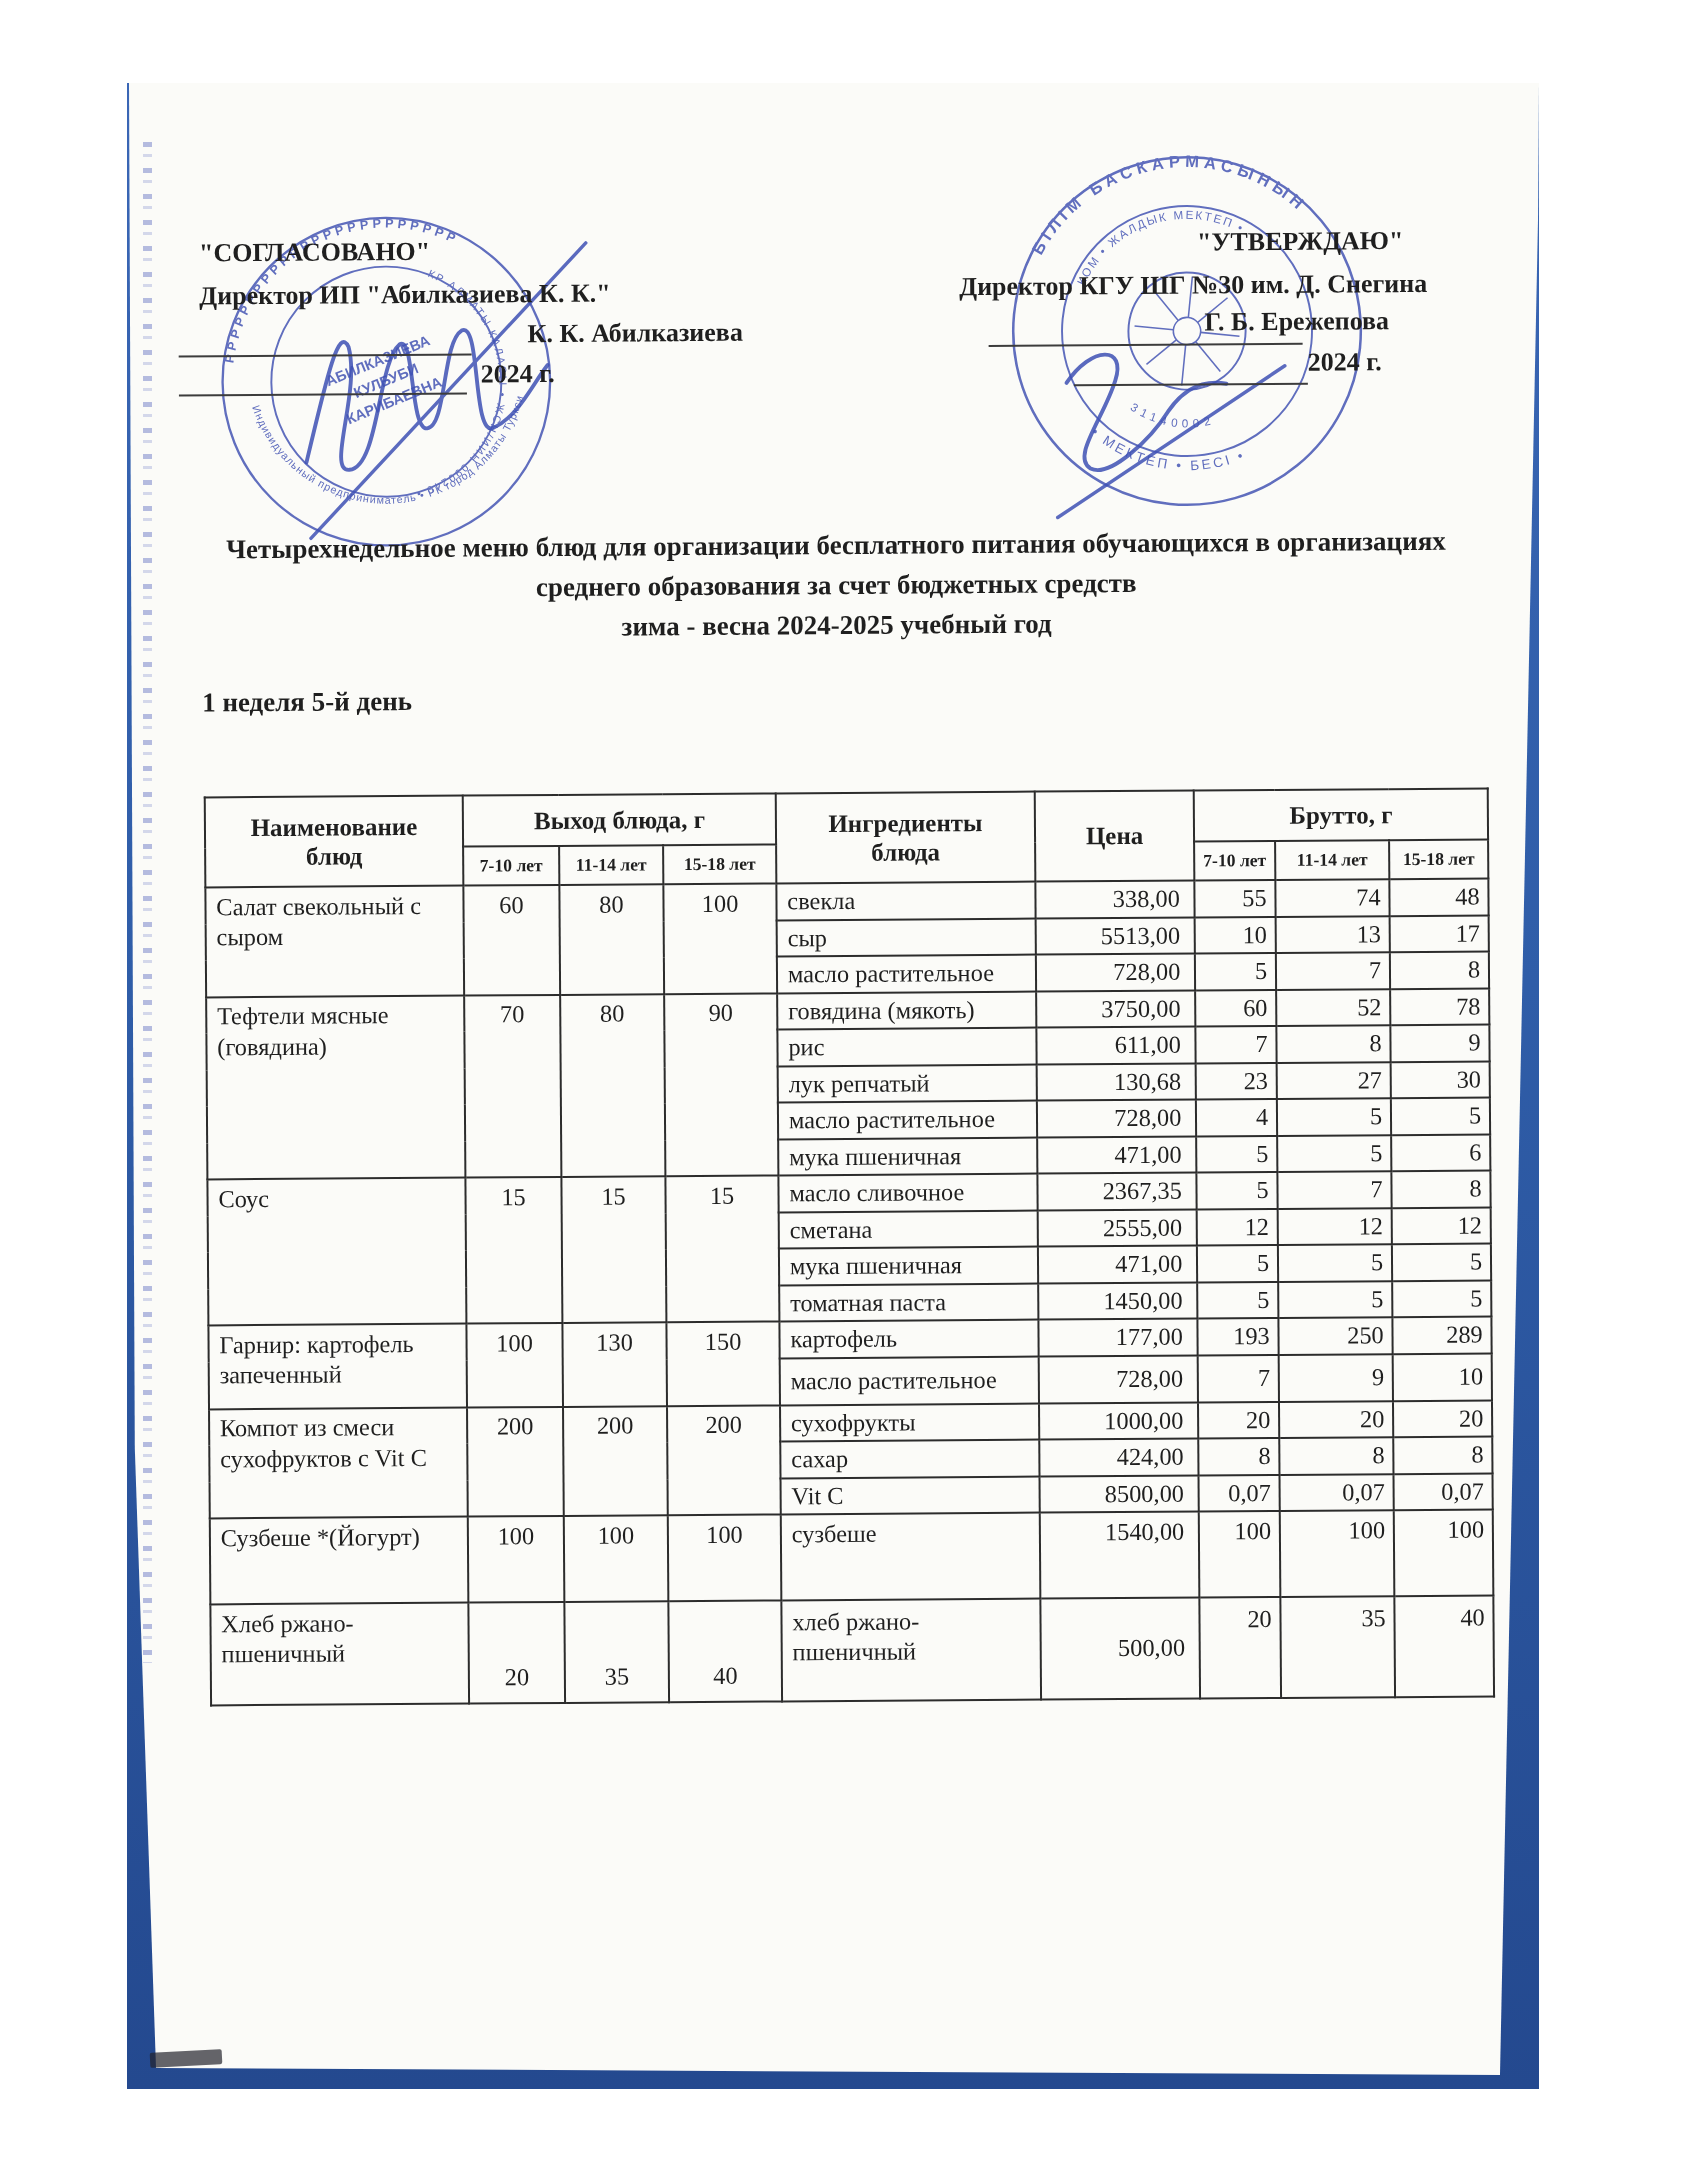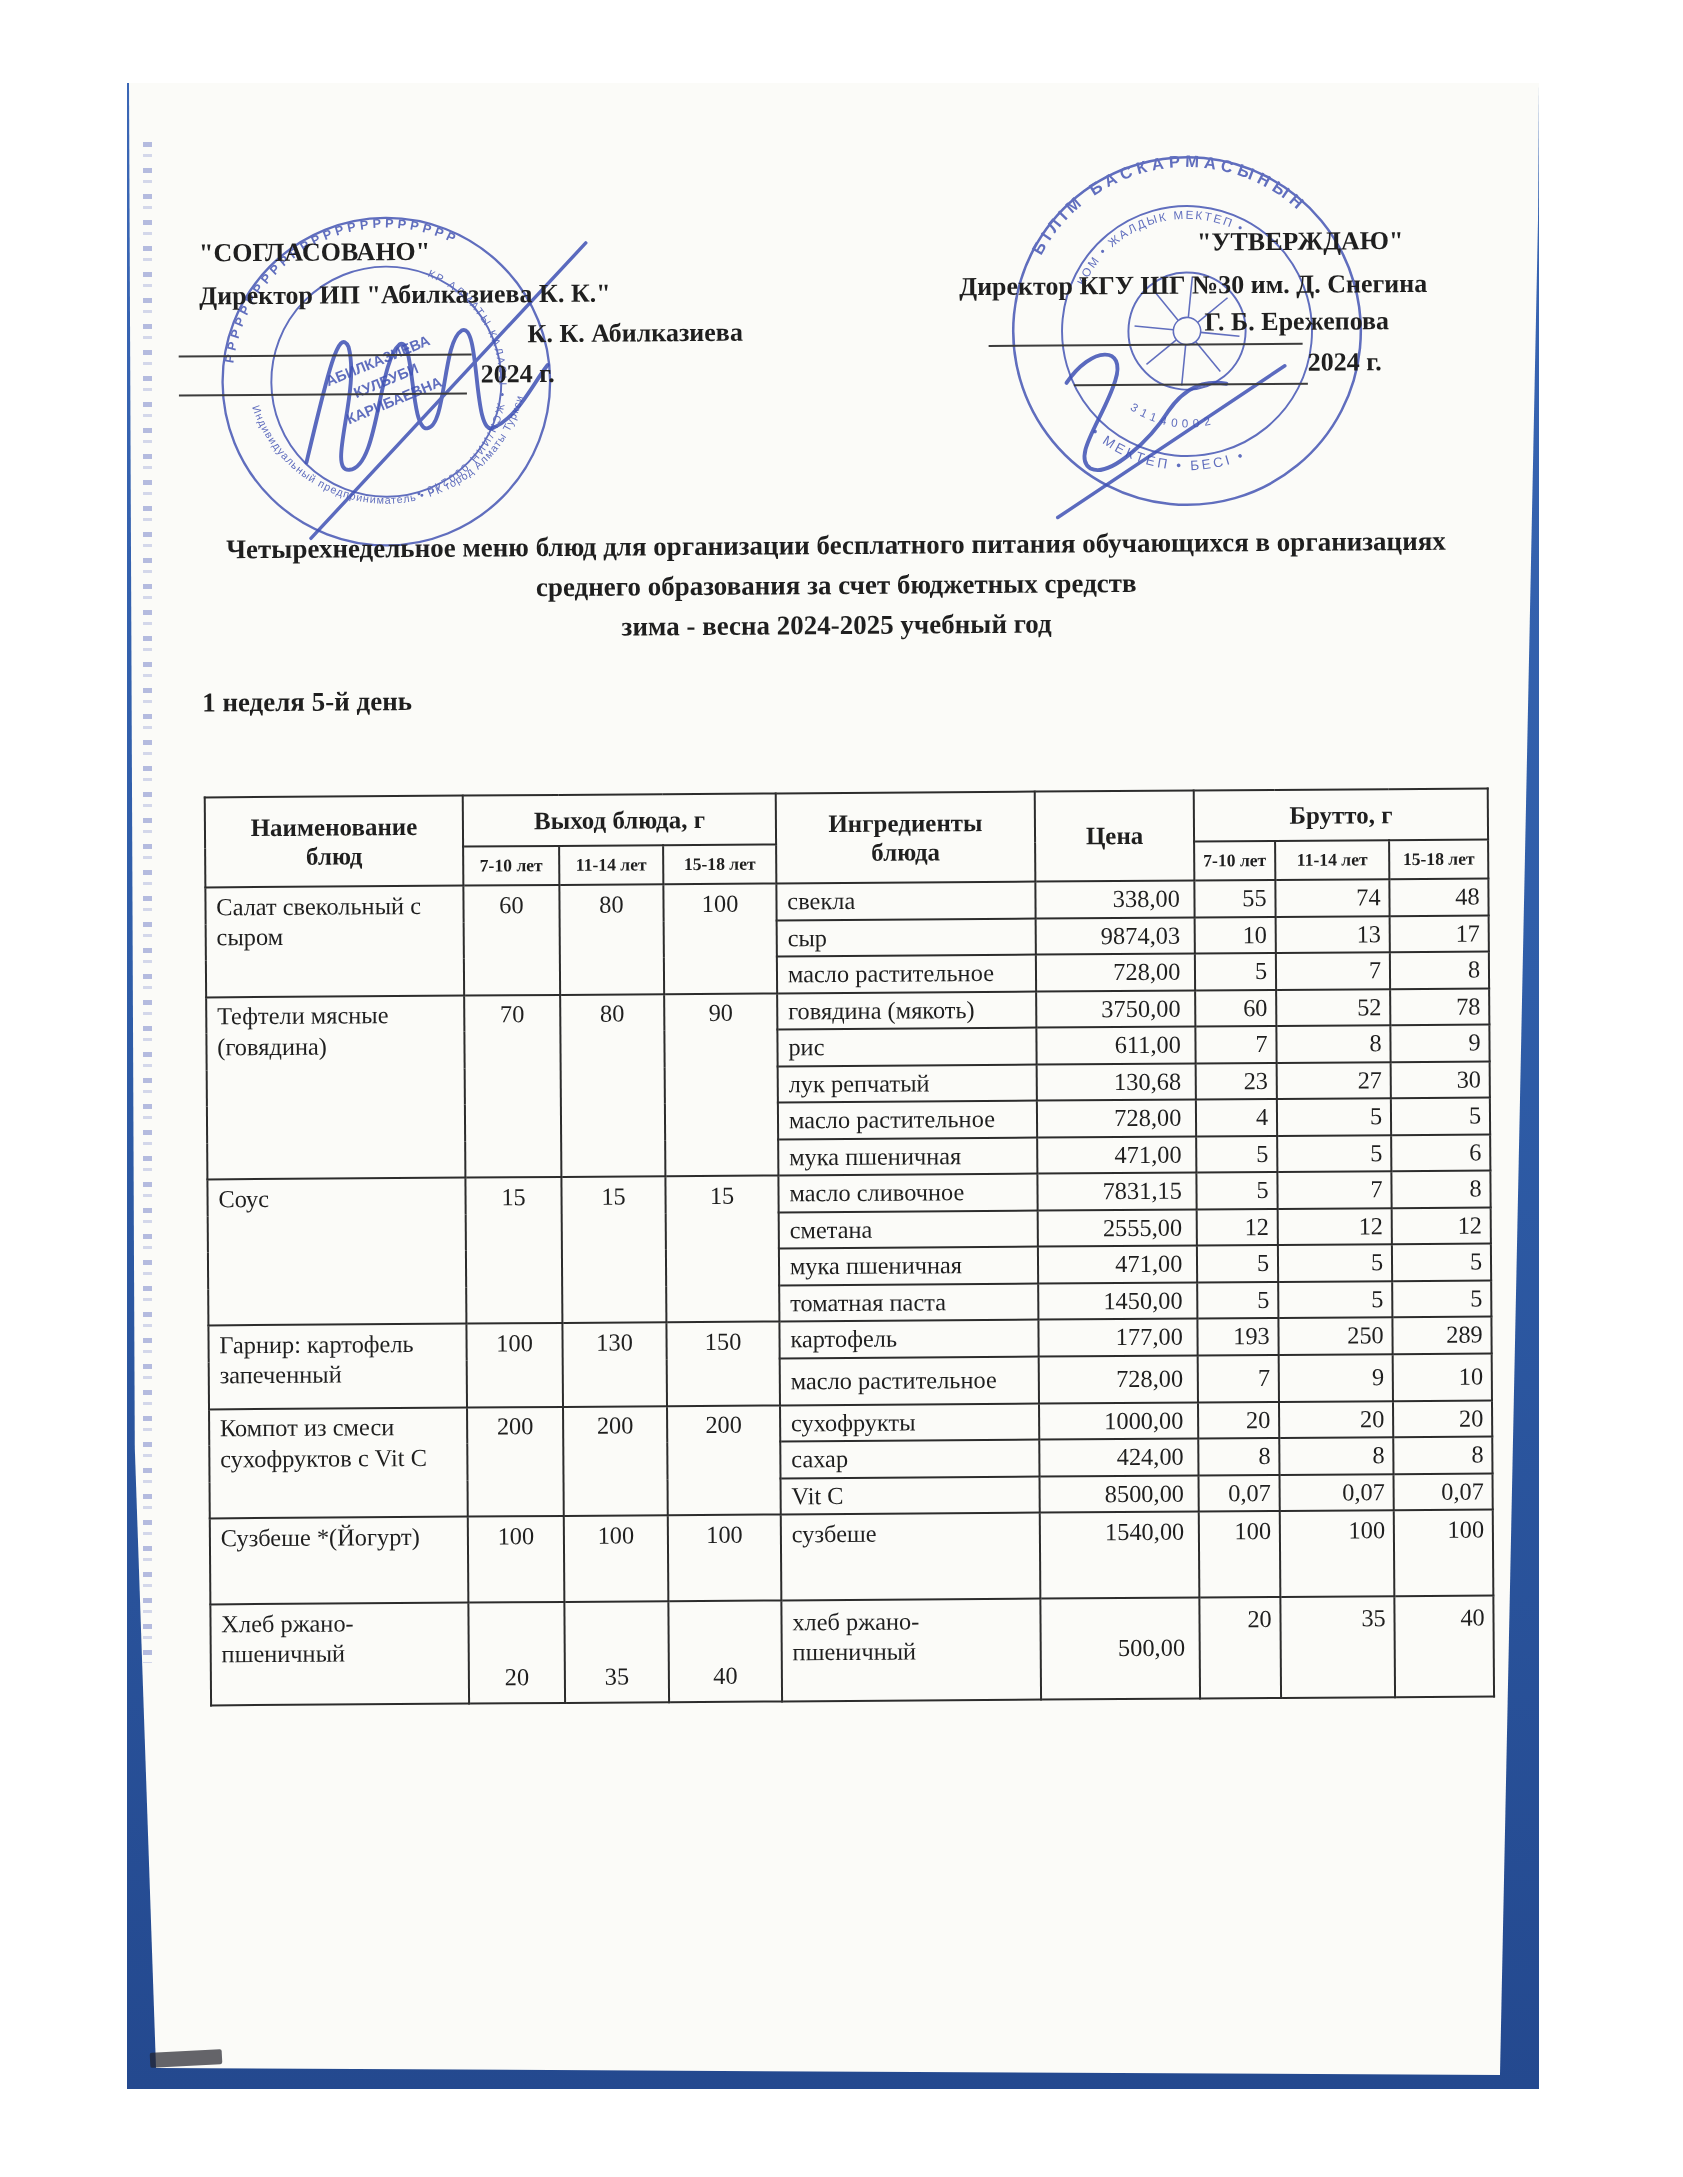--- a/index.html
+++ b/index.html
@@ -191,21 +191,21 @@
           <td class="out" rowspan="3">80</td>
           <td class="out" rowspan="3">100</td>
           <td class="ing">свекла</td>
           <td class="price">338,00</td>
           <td class="brut">55</td>
           <td class="brut">74</td>
           <td class="brut">48</td>
         </tr>
         <tr>
           <td class="ing">сыр</td>
-          <td class="price">9874,03</td>
+          <td class="price">5513,00</td>
           <td class="brut">10</td>
           <td class="brut">13</td>
           <td class="brut">17</td>
         </tr>
         <tr>
           <td class="ing">масло растительное</td>
           <td class="price">728,00</td>
           <td class="brut">5</td>
           <td class="brut">7</td>
           <td class="brut">8</td>
@@ -248,21 +248,21 @@
           <td class="brut">5</td>
           <td class="brut">5</td>
           <td class="brut">6</td>
         </tr>
         <tr>
           <td class="dish" rowspan="4">Соус</td>
           <td class="out" rowspan="4">15</td>
           <td class="out" rowspan="4">15</td>
           <td class="out" rowspan="4">15</td>
           <td class="ing">масло сливочное</td>
-          <td class="price">7831,15</td>
+          <td class="price">2367,35</td>
           <td class="brut">5</td>
           <td class="brut">7</td>
           <td class="brut">8</td>
         </tr>
         <tr>
           <td class="ing">сметана</td>
           <td class="price">2555,00</td>
           <td class="brut">12</td>
           <td class="brut">12</td>
           <td class="brut">12</td>

